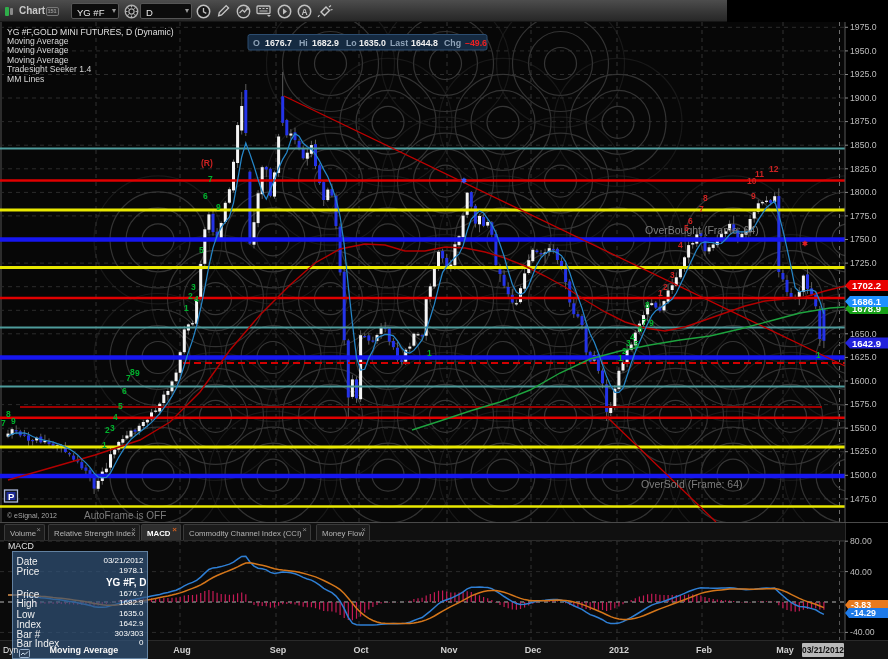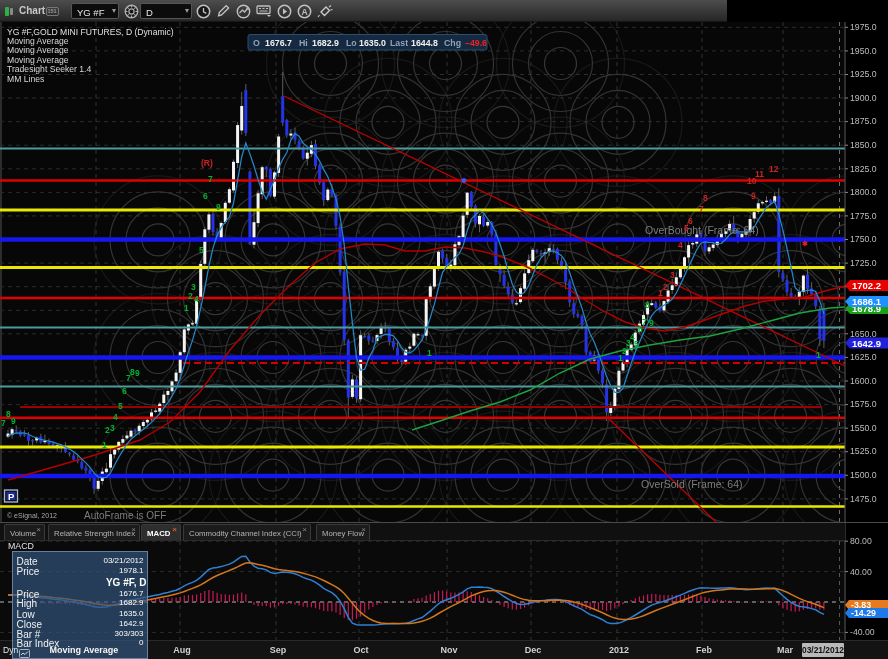--- a/index.html
+++ b/index.html
@@ -639,36 +639,36 @@
     </div>
   </div>
 <div class="status">
     <span class="mon" style="left:162px">Aug</span>
     <span class="mon" style="left:258px">Sep</span>
     <span class="mon" style="left:341px">Oct</span>
     <span class="mon" style="left:429px">Nov</span>
     <span class="mon" style="left:513px">Dec</span>
     <span class="mon" style="left:599px">2012</span>
     <span class="mon" style="left:684px">Feb</span>
-    <span class="mon" style="left:765px">Mar</span>
+    <span class="mon" style="left:765px">May</span>
     <span class="datebox">03/21/2012</span>
   </div>
 <div class="databox">
     <div class="dbc" style="top:25.5px">YG #F, D</div>
     <div class="dbl" style="top:4.5px">Date</div>
     <div class="dbv" style="top:4.5px">03/21/2012</div>
     <div class="dbl" style="top:14.0px">Price</div>
     <div class="dbv" style="top:14.0px">1978.1</div>
     <div class="dbl" style="top:37.0px">Price</div>
     <div class="dbv" style="top:37.0px">1676.7</div>
     <div class="dbl" style="top:46.5px">High</div>
     <div class="dbv" style="top:46.5px">1682.9</div>
     <div class="dbl" style="top:57.0px">Low</div>
     <div class="dbv" style="top:57.0px">1635.0</div>
-    <div class="dbl" style="top:67.0px">Close</div>
+    <div class="dbl" style="top:67.0px">Index</div>
     <div class="dbv" style="top:67.0px">1642.9</div>
     <div class="dbl" style="top:77.0px">Bar #</div>
     <div class="dbv" style="top:77.0px">303/303</div>
     <div class="dbl" style="top:86.5px">Bar Index</div>
     <div class="dbv" style="top:86.5px">0</div>
     <div class="dbma">Moving Average</div>
   </div>
 <div class="dyn">Dyn</div>
 <div class="dico"><svg width="11" height="9" viewBox="0 0 11 9">
       <rect x="0.5" y="0.5" width="10" height="8" rx="1" fill="#2c3f58" stroke="#9db4d0" stroke-width="1"></rect>

